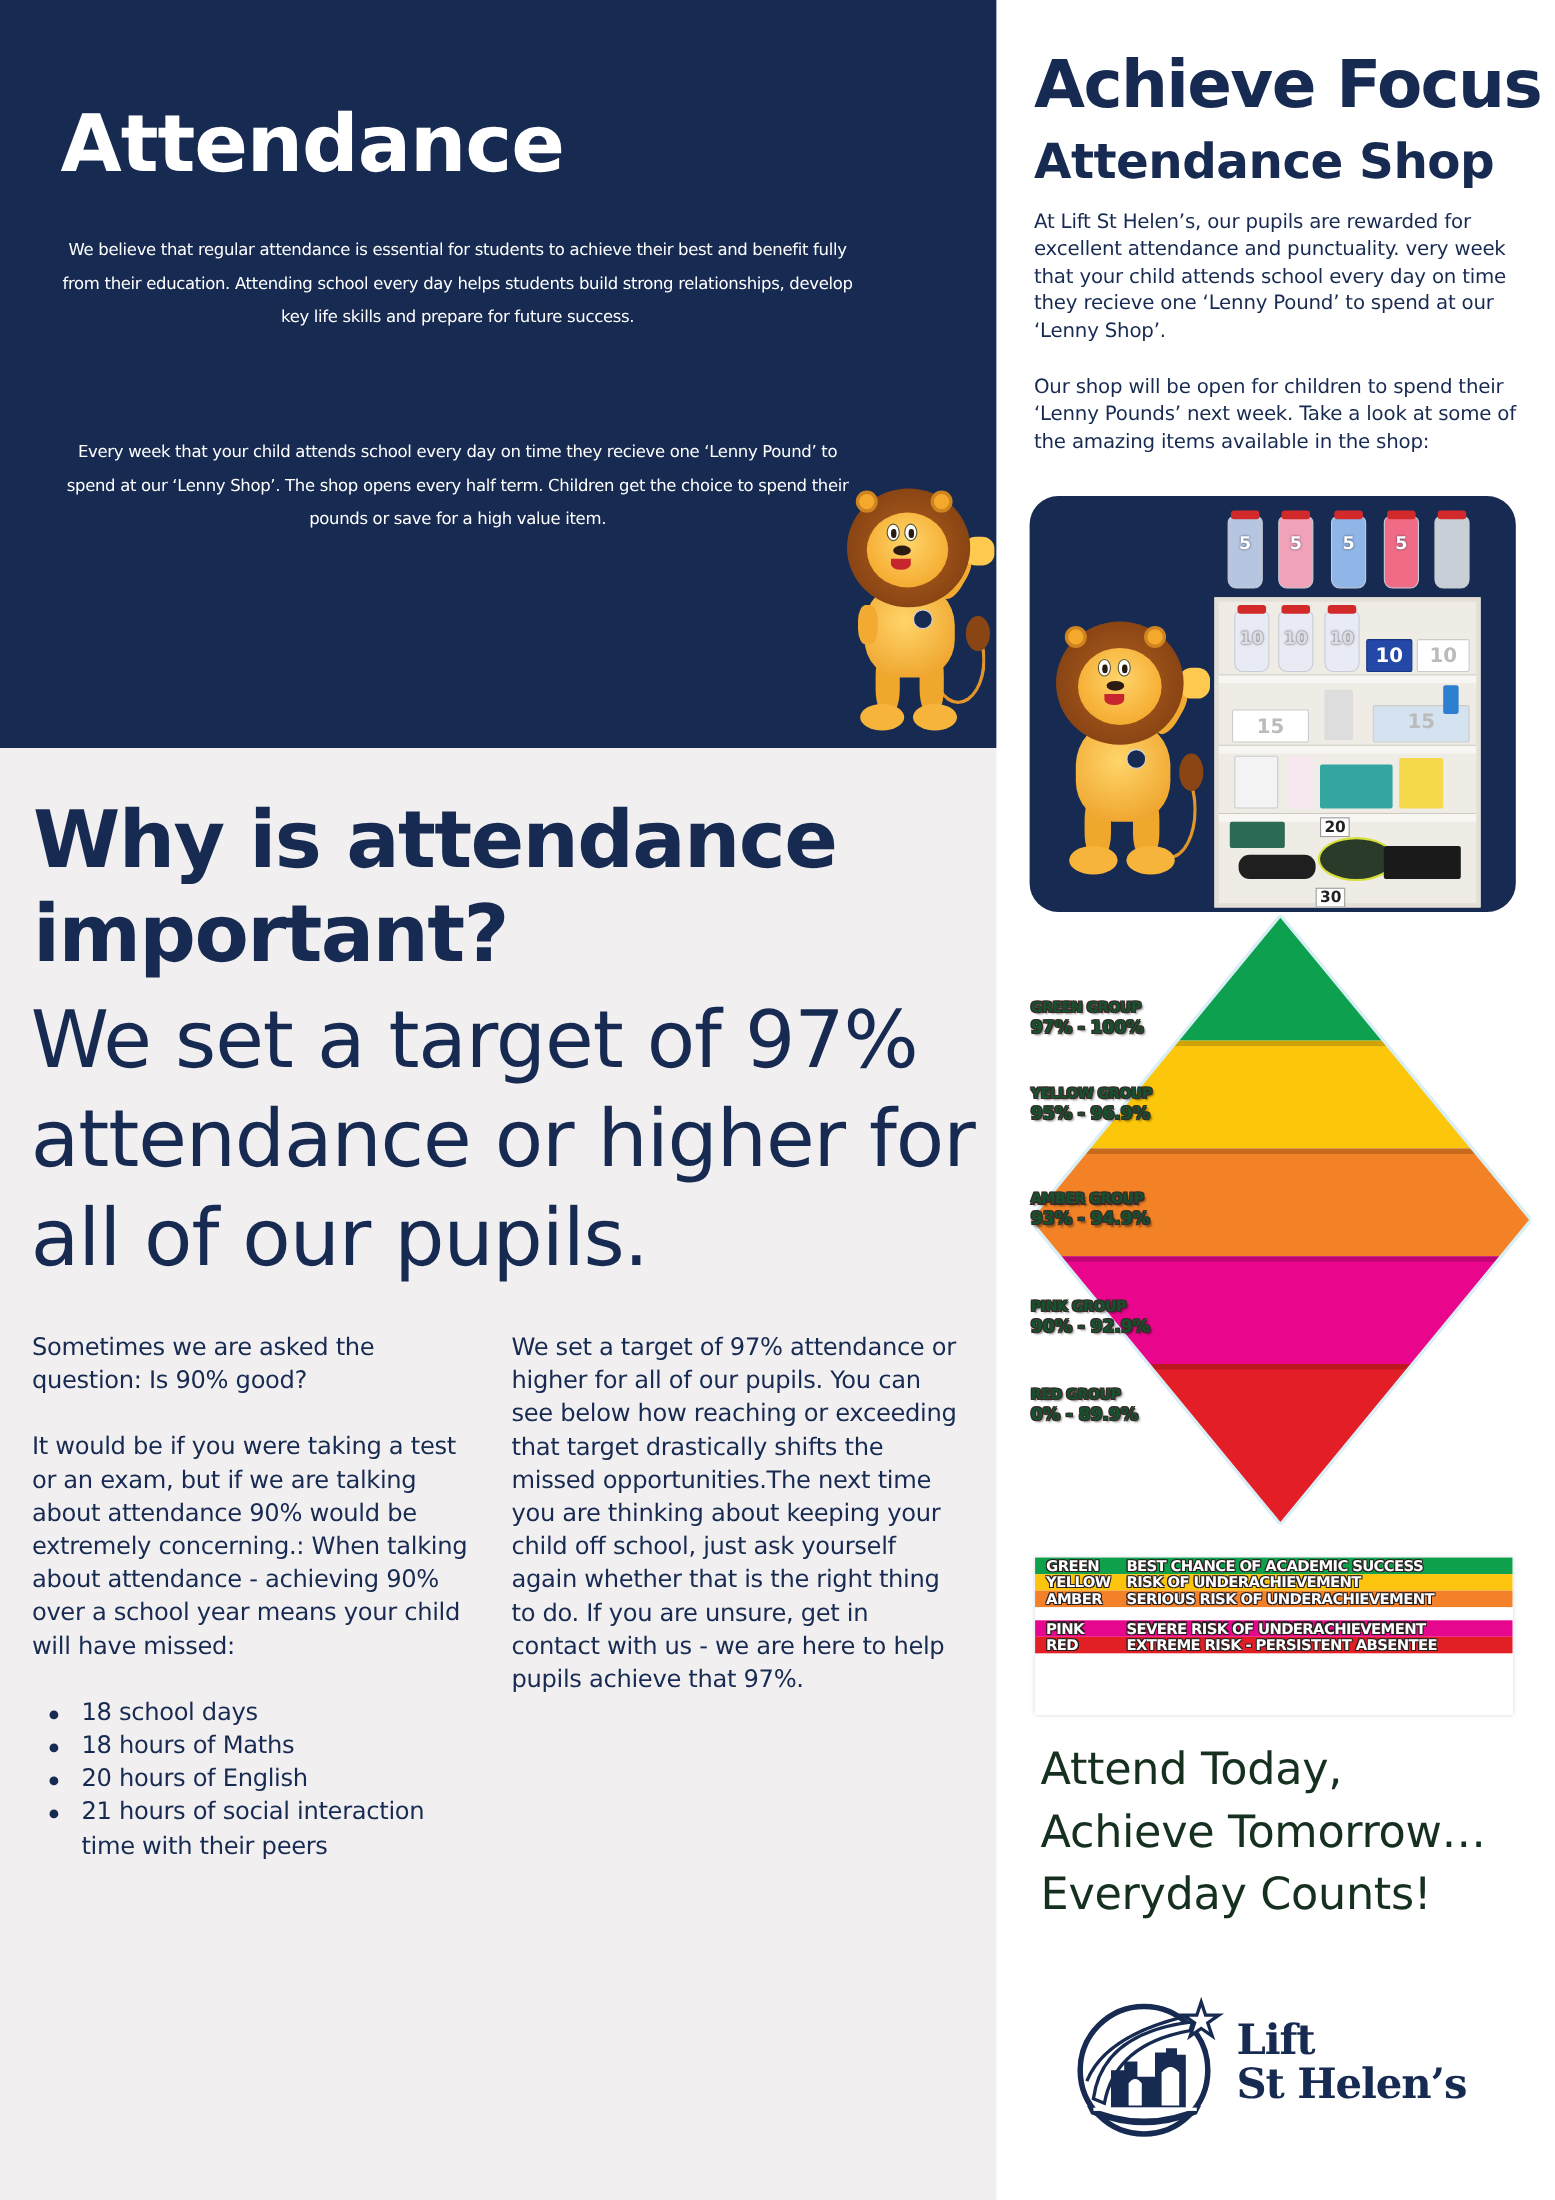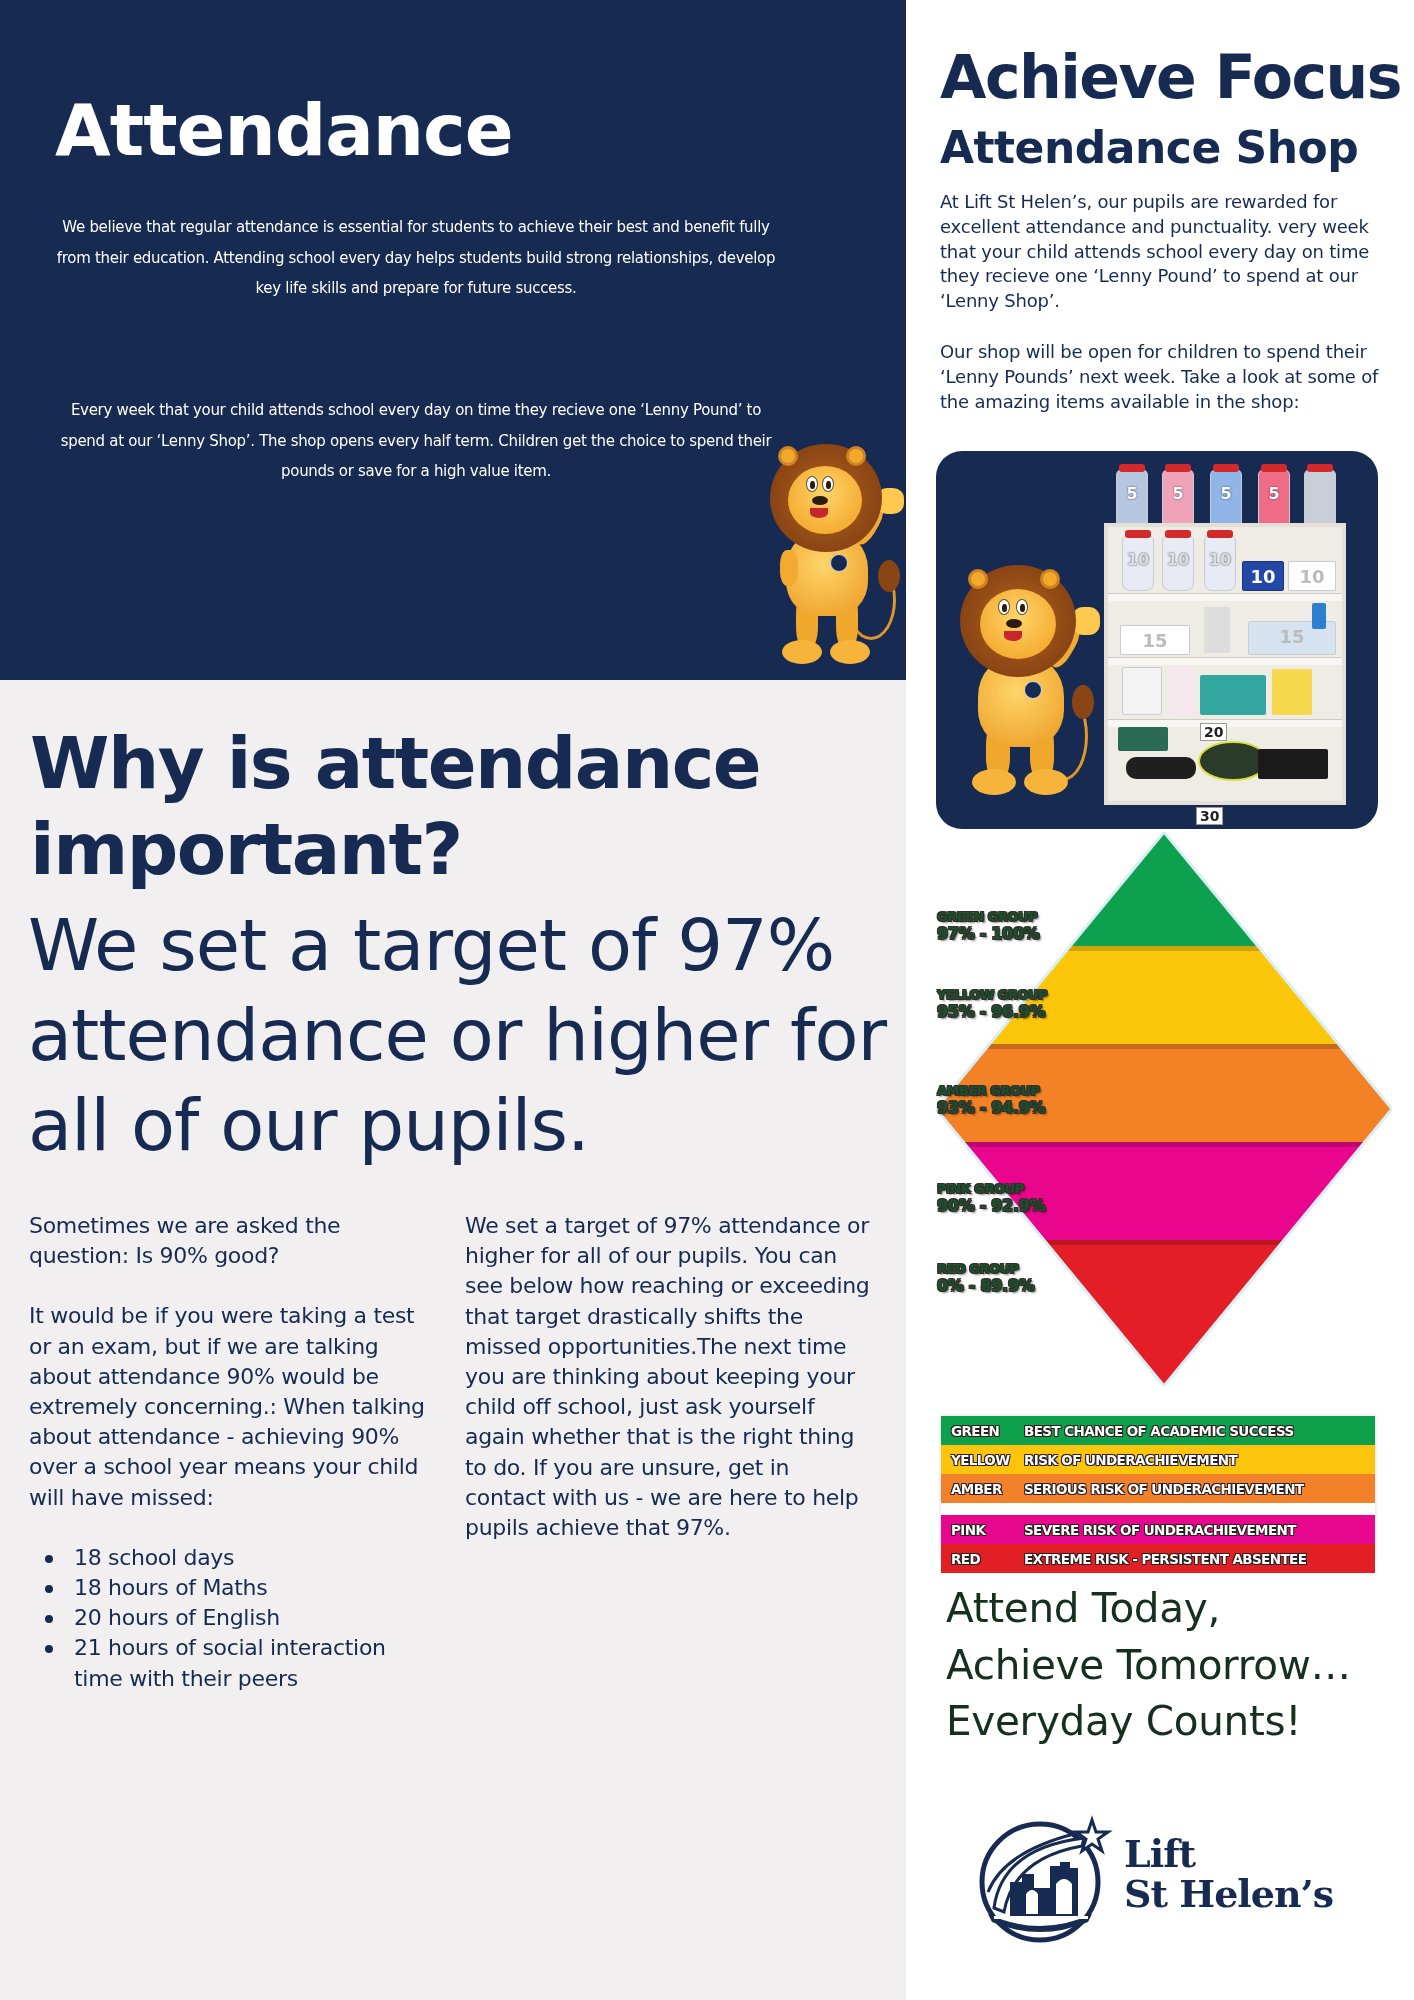--- a/index.html
+++ b/index.html
@@ -80,21 +80,21 @@
   #shop-p1 { top: 190px; }
   #shop-p2 { top: 340px; }
 
   #shop-card {
     position: absolute; left: 936px; top: 451px; width: 442px; height: 378px;
     background: #172a51; border-radius: 26px; overflow: hidden;
   }
 
   
   .shelf-frame {
-    position: absolute; left: 168px; top: 72px; width: 242px; height: 282px;
+    position: absolute; left: 168px; top: 92px; width: 242px; height: 282px;
     background: #efece6; border: 4px solid #e4e0d8;
   }
   .shelf-board { position: absolute; left: 0; width: 100%; height: 8px; background: #f8f6f2; border-top: 1px solid #d0cbc2; }
   .jar {
     position: absolute; width: 32px; height: 66px; border-radius: 6px 6px 8px 8px;
     background: rgba(230, 235, 245, 0.85); border: 1px solid #c8ccd6;
   }
   .jar::before { content: ""; position: absolute; left: 2px; top: -6px; width: 26px; height: 8px; background: #d22a2a; border-radius: 3px; }
   .jar .num { position: absolute; left: 0; right: 0; top: 14px; text-align: center; color: #fff; font-weight: bold; font-size: 16px; text-shadow: 0 0 2px #335; }
   .bin {
@@ -136,21 +136,21 @@
   }
   .band-label .g { display: block; font-size: 13px; letter-spacing: -0.5px; }
   .band-label .r { display: block; font-size: 16px; letter-spacing: -0.3px; }
 
   
   #risk-table {
     position: absolute; left: 941px; top: 1416px; width: 434px; height: 143px;
     box-shadow: 0 0 4px rgba(180,190,200,0.6);
   }
   .risk-row {
-    position: relative; height: 29px; display: flex; align-items: center;
+    position: relative; height: 15px; display: flex; align-items: center;
     color: #ffffff; font-weight: bold; font-size: 13.5px; letter-spacing: -0.6px;
     text-shadow: 1px 1px 0 #2a2020, -1px -1px 0 #2a2020, 1px -1px 0 #2a2020, -1px 1px 0 #2a2020;
     font-family: "DejaVu Sans", sans-serif;
   }
   .risk-row .lbl { width: 83px; padding-left: 10px; }
   .risk-row .desc { flex: 1; }
 
   #slogan {
     position: absolute; left: 946px; top: 1580px; width: 460px;
     font-size: 40.5px; line-height: 56.5px; color: #15301f; letter-spacing: -0.3px;

